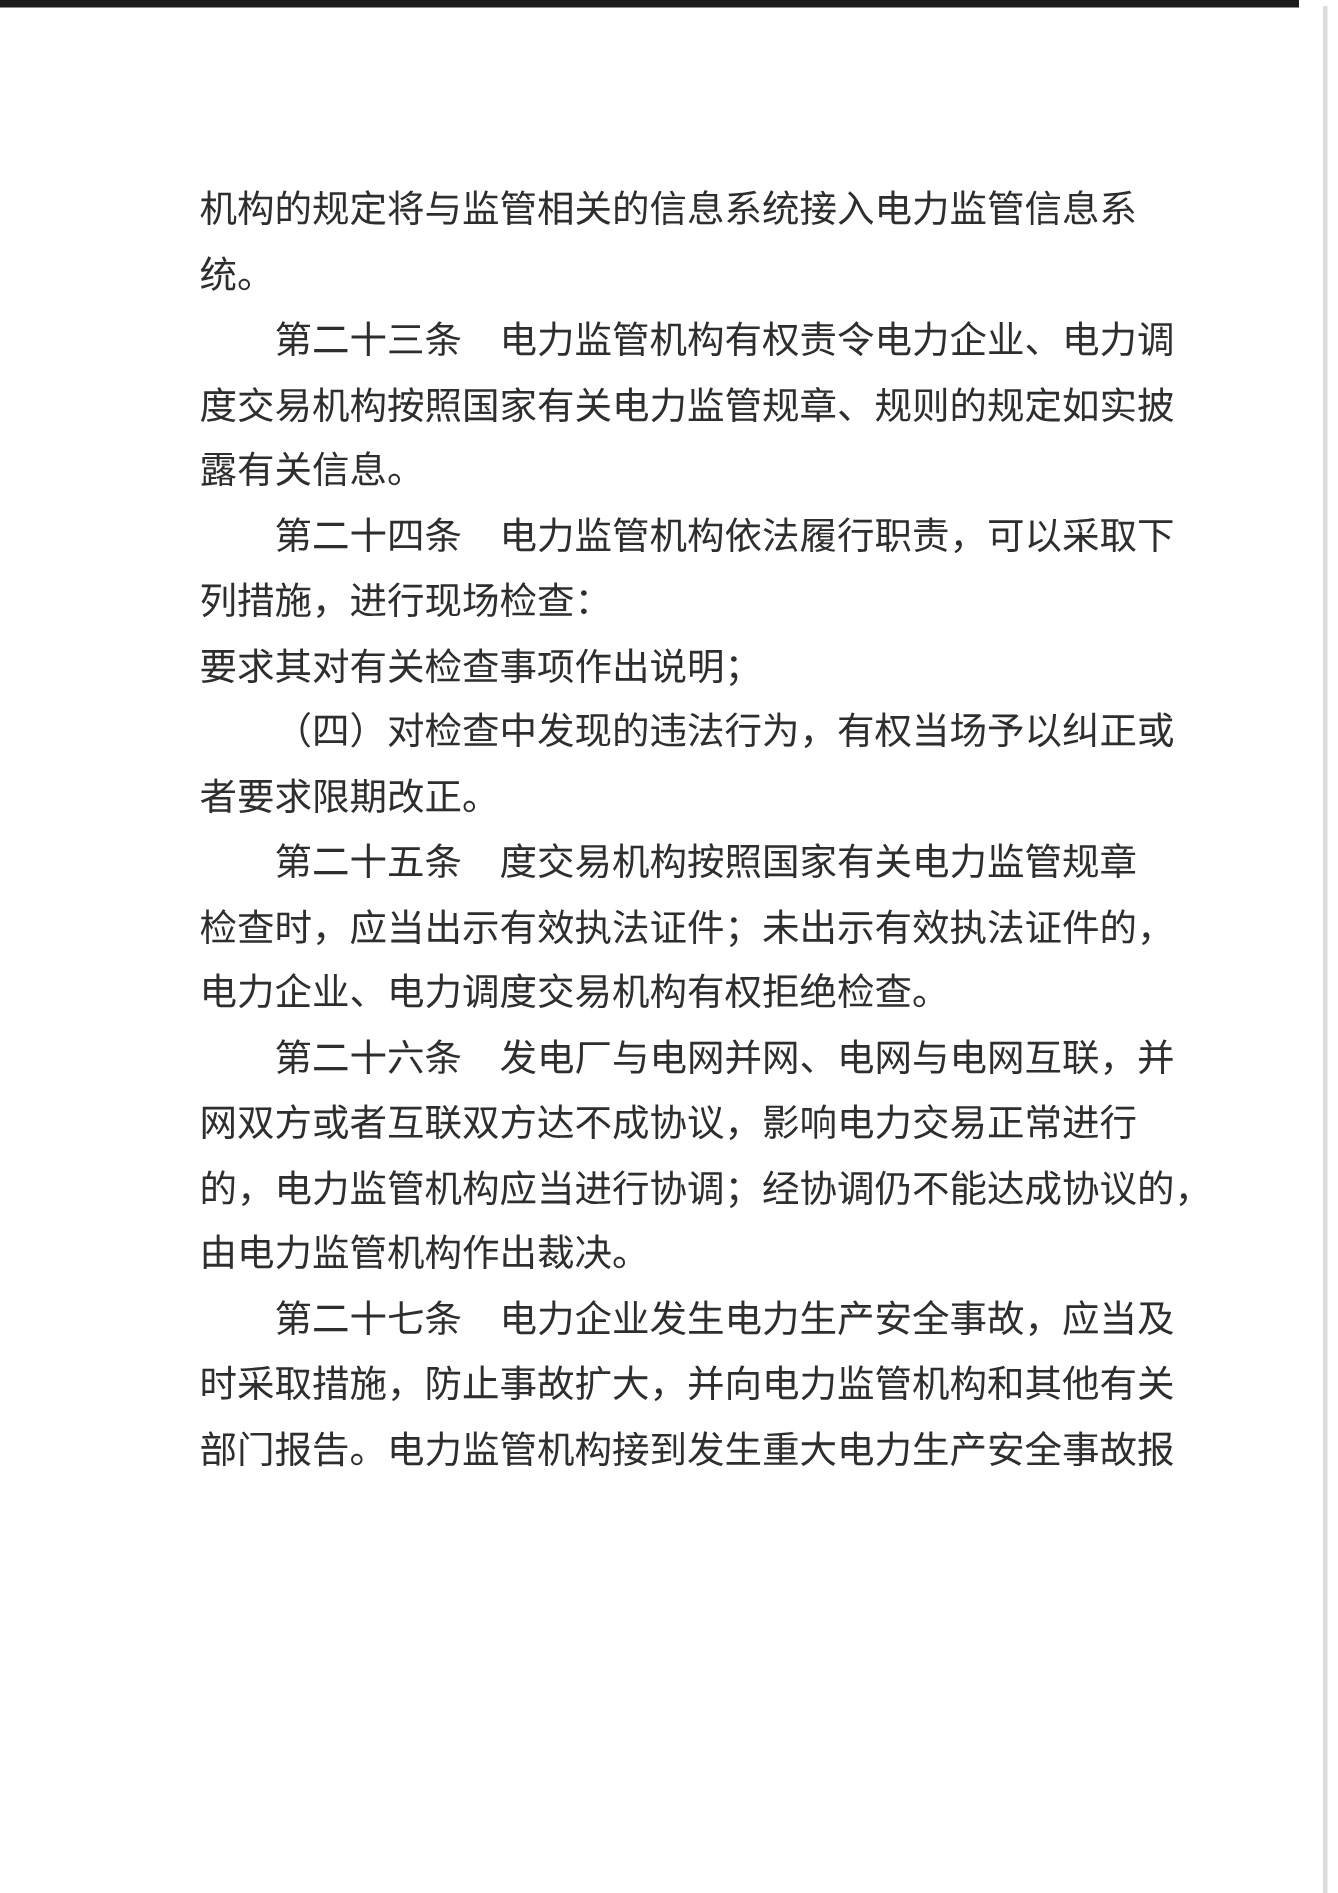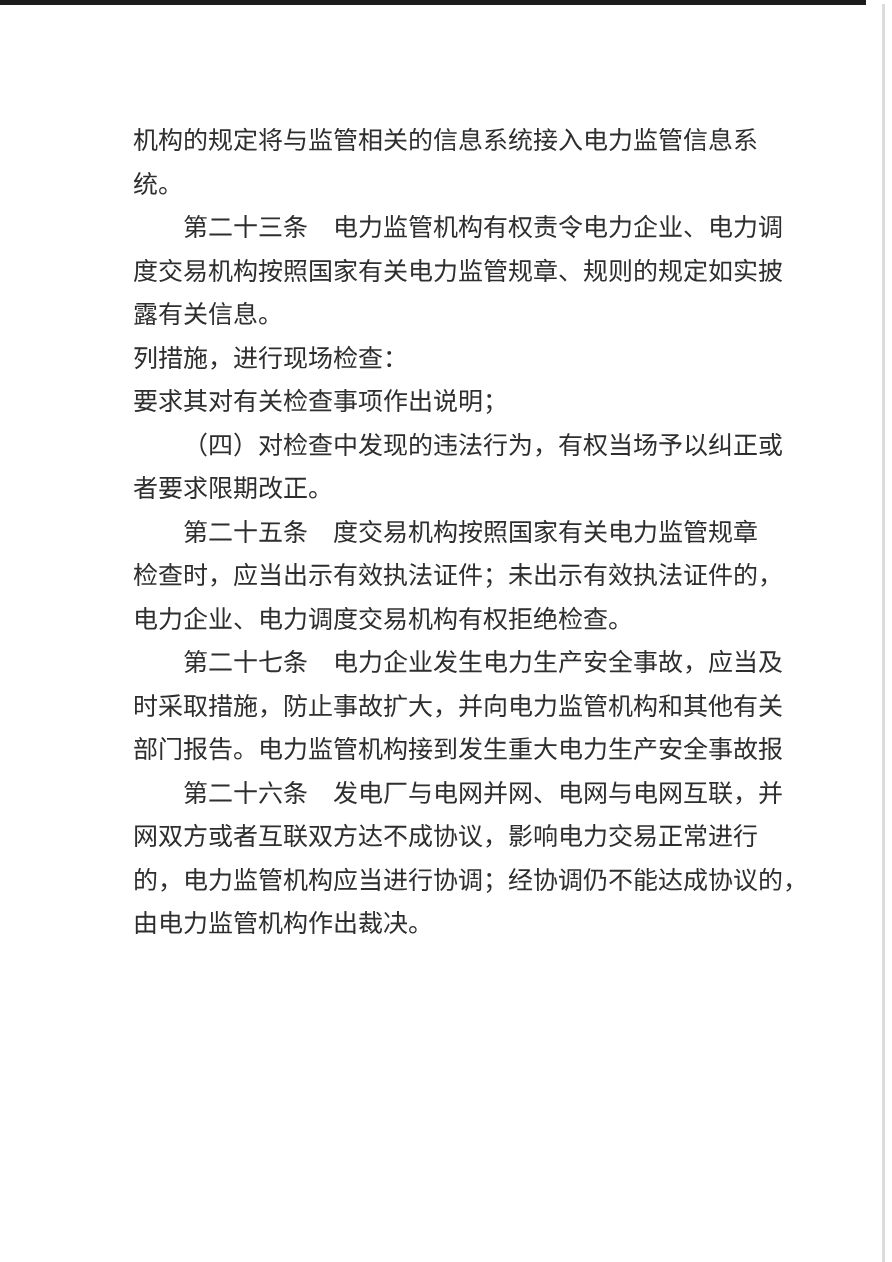--- a/index.html
+++ b/index.html
@@ -73,41 +73,42 @@
       <div class="paragraph">
         <div class="line">机构的规定将与监管相关的信息系统接入电力监管信息系</div>
         <div class="line">统。</div>
       </div>
       <div class="paragraph">
         <div class="line indent">第二十三条　电力监管机构有权责令电力企业、电力调</div>
         <div class="line">度交易机构按照国家有关电力监管规章、规则的规定如实披</div>
         <div class="line">露有关信息。</div>
       </div>
       <div class="paragraph">
+        <div class="line indent">第二十四条　电力监管机构依法履行职责，可以采取下</div>
         <div class="line">列措施，进行现场检查：</div>
       </div>
       <div class="paragraph">
         <div class="line">要求其对有关检查事项作出说明；</div>
       </div>
       <div class="paragraph">
       </div>
       <div class="paragraph">
         <div class="line indent">（四）对检查中发现的违法行为，有权当场予以纠正或</div>
         <div class="line">者要求限期改正。</div>
       </div>
       <div class="paragraph">
         <div class="line indent">第二十五条　度交易机构按照国家有关电力监管规章</div>
         <div class="line">检查时，应当出示有效执法证件；未出示有效执法证件的，</div>
         <div class="line">电力企业、电力调度交易机构有权拒绝检查。</div>
       </div>
       <div class="paragraph">
-        <div class="line indent">第二十七条　电力企业发生电力生产安全事故，应当及</div>
-        <div class="line">时采取措施，防止事故扩大，并向电力监管机构和其他有关</div>
-        <div class="line">部门报告。电力监管机构接到发生重大电力生产安全事故报</div>
-      </div>
-      <div class="paragraph">
         <div class="line indent">第二十六条　发电厂与电网并网、电网与电网互联，并</div>
         <div class="line">网双方或者互联双方达不成协议，影响电力交易正常进行</div>
         <div class="line">的，电力监管机构应当进行协调；经协调仍不能达成协议的，</div>
         <div class="line">由电力监管机构作出裁决。</div>
       </div>
+      <div class="paragraph">
+        <div class="line indent">第二十七条　电力企业发生电力生产安全事故，应当及</div>
+        <div class="line">时采取措施，防止事故扩大，并向电力监管机构和其他有关</div>
+        <div class="line">部门报告。电力监管机构接到发生重大电力生产安全事故报</div>
+      </div>
     </div>
 </div>
 
 </body></html>

